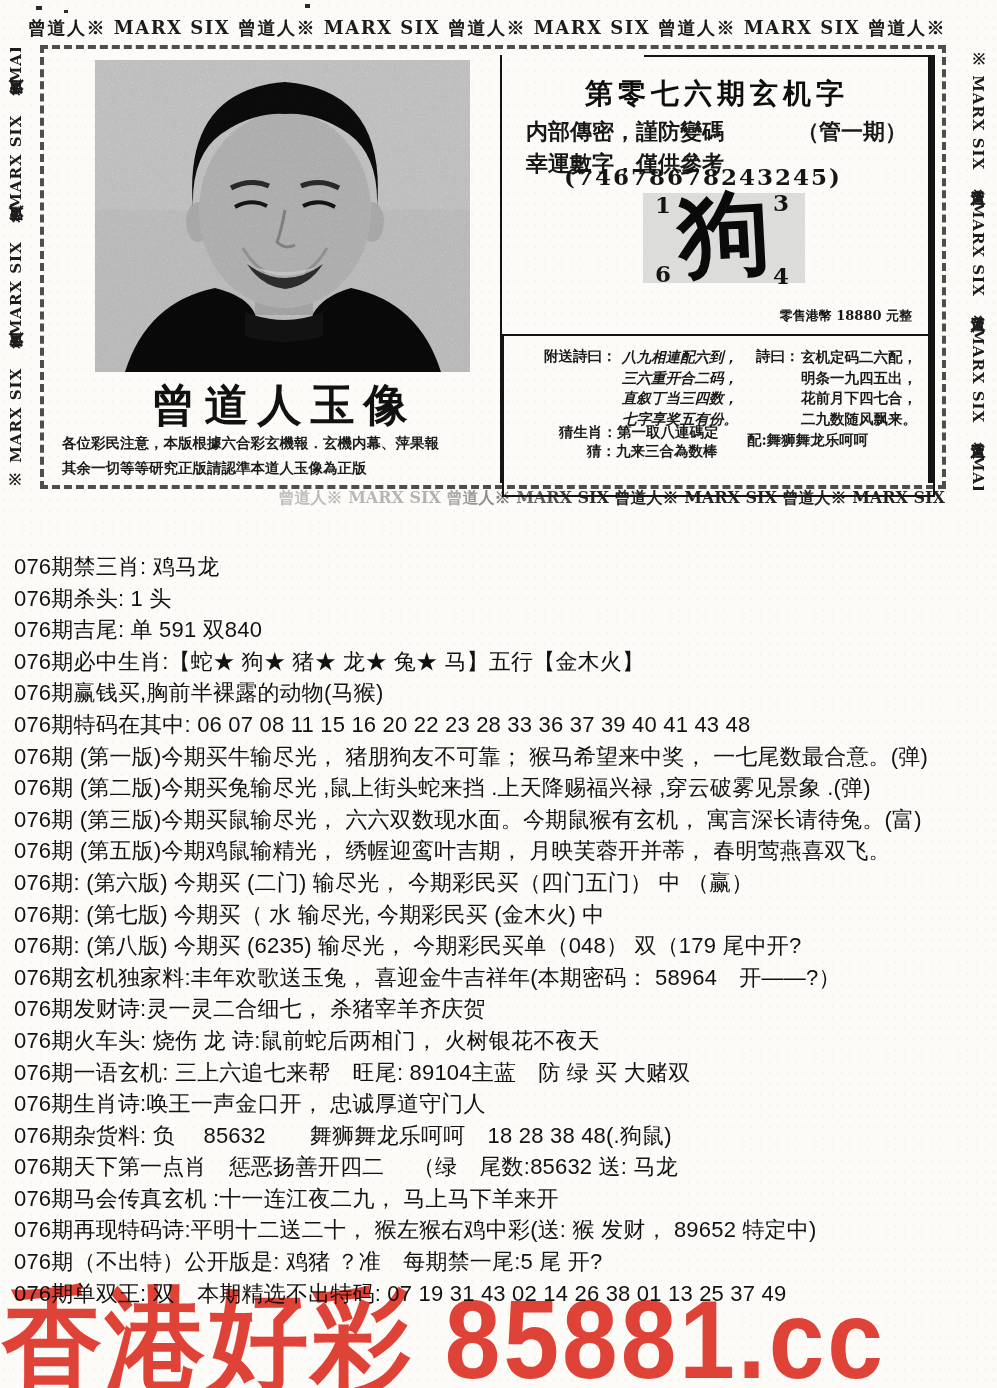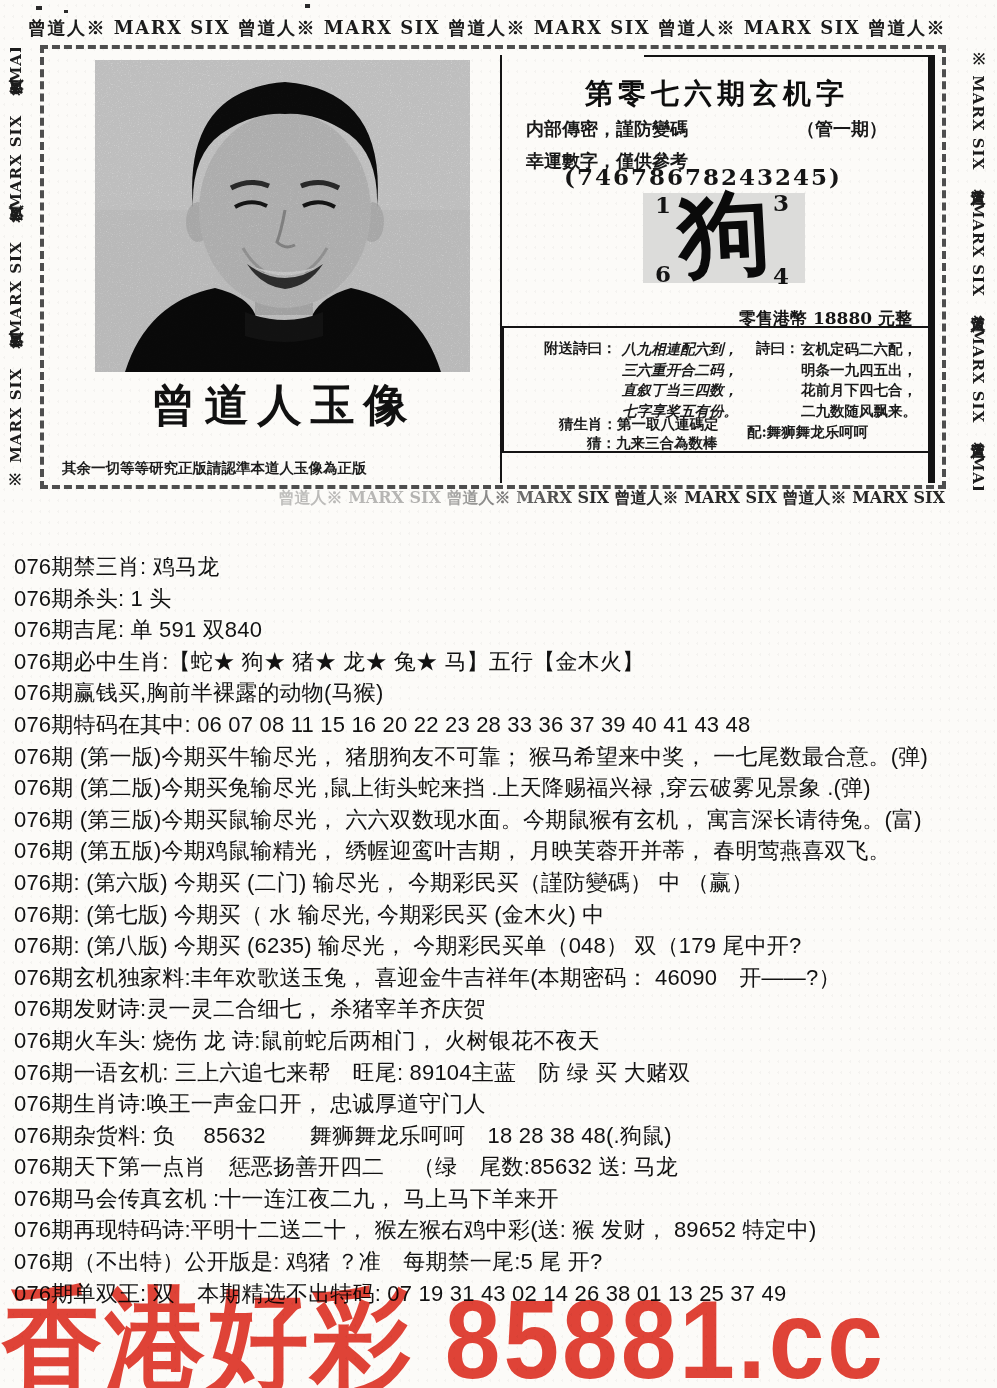--- a/index.html
+++ b/index.html
@@ -41,37 +41,37 @@
   }
   .portrait-note { position:absolute; left:62px; width:430px; font-family:"DejaVu Serif", serif; font-weight:bold; font-size:14.5px; color:#1d1d1d; white-space:nowrap; }
   .note1 { top:434px; } .note2 { top:459px; }
 
   
   .panel { position:absolute; left:500px; top:55px; width:437px; height:428px; border-left:2px solid #141414; }
   .panel-topline { position:absolute; left:142px; top:0; width:288px; border-top:2px solid #141414; }
   .panel-rightline { position:absolute; left:426px; top:0; width:7px; height:428px; background:#141414; }
   .m-title { position:absolute; left:5px; top:20px; width:420px; text-align:center;
     font-family:"DejaVu Serif", serif; font-weight:bold; font-size:28px; letter-spacing:5px; color:#0e0e0e; }
-  .m-line { position:absolute; font-family:Liberation Sans, sans-serif; font-weight:bold; font-size:18px; color:#181818; white-space:nowrap; }
+  .m-line { position:absolute; font-family:Liberation Sans, sans-serif; font-weight:bold; font-size:22px; color:#181818; white-space:nowrap; }
   .m-sub1  { left:24px; top:62px; }
   .m-sub1r { left:295px; top:62px; }
   .m-sub2  { left:24px; top:94px; }
   .m-code  { left:62px; top:108px; font-family:"DejaVu Serif", serif; font-weight:bold; font-size:23px; letter-spacing:2px; position:absolute; }
   .m-grid  { position:absolute; left:141px; top:138px; width:162px; height:90px; background:#dcdcda;
     font-family:"DejaVu Serif", serif; font-weight:bold; color:#141414; }
   .g-num { position:absolute; font-size:23px; }
   .g-tl { left:12px; top:-2px; } .g-tr { right:16px; top:-4px; }
   .g-bl { left:12px; bottom:-4px; } .g-br { right:16px; bottom:-6px; }
   .g-char { position:absolute; left:0; top:-14px; width:100%; text-align:center;
     font-family:"DejaVu Serif", serif; font-weight:bold; font-size:92px; line-height:110px;
     transform:rotate(-3deg); color:#0a0a0a; }
   .m-price { position:absolute; left:195px; top:252px; width:215px; text-align:right;
-    font-family:"DejaVu Serif", serif; font-weight:bold; font-size:17px; white-space:nowrap; }
-
-  .poem-box { position:absolute; left:502px; top:326px; width:433px; height:127px; border:2px solid #141414;
+    font-family:"DejaVu Serif", serif; font-weight:bold; font-size:13px; white-space:nowrap; }
+
+  .poem-box { position:absolute; left:502px; top:334px; width:433px; height:163px; border:2px solid #141414;
     font-family:"DejaVu Serif", serif; font-weight:bold; font-size:14.5px; color:#1b1b1b; }
   .poem-box .lbl { position:absolute; white-space:nowrap; }
   .pl-label { left:40px; top:11px; }
   .pl-lines { position:absolute; left:118px; top:11px; line-height:20.5px; white-space:nowrap;font-style:italic; }
   .pg1 { left:55px; top:87px; } .pg2 { left:83px; top:106px; }
   .pr-label { left:252px; top:11px; }
   .pr-lines { position:absolute; left:297px; top:11px; line-height:20.5px; white-space:nowrap; }
   .pair { left:243px; top:95px; }
 
   
@@ -124,20 +124,21 @@
       <path d="M148 188 Q157 204 170 212" stroke="#b3a99c" stroke-width="3" fill="none"></path>
       <path d="M232 188 Q223 204 210 212" stroke="#b3a99c" stroke-width="3" fill="none"></path>
       <path d="M152 204 Q190 232 228 204 Q214 226 190 229 Q166 226 152 204 Z" fill="#46382f"></path>
       <path d="M158 207 Q190 224 222 207 Q190 217 158 207 Z" fill="#eae4d8"></path>
       <path d="M30 312 Q52 242 120 228 Q152 236 160 254 L162 264 Q190 274 216 264 L218 254 Q228 236 256 228 Q324 242 346 312 Z" fill="#131313"></path>
       <path d="M150 252 Q190 268 228 252 L228 276 Q190 288 150 276 Z" fill="#1c1c1c"></path>
       <rect width="375" height="312" filter="url(#grain)" opacity="0.16"></rect>
     </svg>
   </div>
   <div class="portrait-caption">曾道人玉像</div>
+  <div class="portrait-note note1">各位彩民注意，本版根據六合彩玄機報．玄機内幕、萍果報</div>
   <div class="portrait-note note2">其余一切等等研究正版請認準本道人玉像為正版</div>
 
   <div class="panel">
     <div class="panel-topline"></div>
     <div class="panel-rightline"></div>
     <div class="m-title">第零七六期玄机字</div>
     <div class="m-line m-sub1">内部傳密，謹防變碼</div>
     <div class="m-line m-sub1r">（管一期）</div>
     <div class="m-line m-sub2">幸運數字，僅供參考</div>
     <div class="m-code">(74678678243245)</div>
@@ -175,24 +176,24 @@
     <div class="bline">076期禁三肖: 鸡马龙</div>
     <div class="bline">076期杀头: 1 头</div>
     <div class="bline">076期吉尾: 单 591 双840</div>
     <div class="bline">076期必中生肖:【蛇★ 狗★ 猪★ 龙★ 兔★ 马】五行【金木火】</div>
     <div class="bline">076期赢钱买,胸前半裸露的动物(马猴)</div>
     <div class="bline">076期特码在其中: 06 07 08 11 15 16 20 22 23 28 33 36 37 39 40 41 43 48</div>
     <div class="bline">076期 (第一版)今期买牛输尽光， 猪朋狗友不可靠； 猴马希望来中奖， 一七尾数最合意。(弹)</div>
     <div class="bline">076期 (第二版)今期买兔输尽光 ,鼠上街头蛇来挡 .上天降赐福兴禄 ,穿云破雾见景象 .(弹)</div>
     <div class="bline">076期 (第三版)今期买鼠输尽光， 六六双数现水面。今期鼠猴有玄机， 寓言深长请待兔。(富)</div>
     <div class="bline">076期 (第五版)今期鸡鼠输精光， 绣幄迎鸾叶吉期， 月映芙蓉开并蒂， 春明莺燕喜双飞。</div>
-    <div class="bline">076期: (第六版) 今期买 (二门) 输尽光， 今期彩民买（謹防變碼） 中 （赢）</div>
+    <div class="bline">076期: (第六版) 今期买 (二门) 输尽光， 今期彩民买（四门五门） 中 （赢）</div>
     <div class="bline">076期: (第七版) 今期买（ 水 输尽光, 今期彩民买 (金木火) 中</div>
     <div class="bline">076期: (第八版) 今期买 (6235) 输尽光， 今期彩民买单（048） 双（179 尾中开?</div>
-    <div class="bline">076期玄机独家料:丰年欢歌送玉兔， 喜迎金牛吉祥年(本期密码： 46090　开——?）</div>
+    <div class="bline">076期玄机独家料:丰年欢歌送玉兔， 喜迎金牛吉祥年(本期密码： 58964　开——?）</div>
     <div class="bline">076期发财诗:灵一灵二合细七， 杀猪宰羊齐庆贺</div>
     <div class="bline">076期火车头: 烧伤 龙 诗:鼠前蛇后两相门， 火树银花不夜天</div>
     <div class="bline">076期一语玄机: 三上六追七来帮　旺尾: 89104主蓝　防 绿 买 大赌双</div>
     <div class="bline">076期生肖诗:唤王一声金口开， 忠诚厚道守门人</div>
     <div class="bline">076期杂货料: 负　 85632　　舞狮舞龙乐呵呵　18 28 38 48(.狗鼠)</div>
     <div class="bline">076期天下第一点肖　惩恶扬善开四二　 （绿　尾数:85632 送: 马龙</div>
     <div class="bline">076期马会传真玄机 :十一连江夜二九， 马上马下羊来开</div>
     <div class="bline">076期再现特码诗:平明十二送二十， 猴左猴右鸡中彩(送: 猴 发财， 89652 特定中)</div>
     <div class="bline">076期（不出特）公开版是: 鸡猪 ？准　每期禁一尾:5 尾 开?</div>
     <div class="bline">076期单双王: 双　本期精选不出特码: 07 19 31 43 02 14 26 38 01 13 25 37 49</div>

